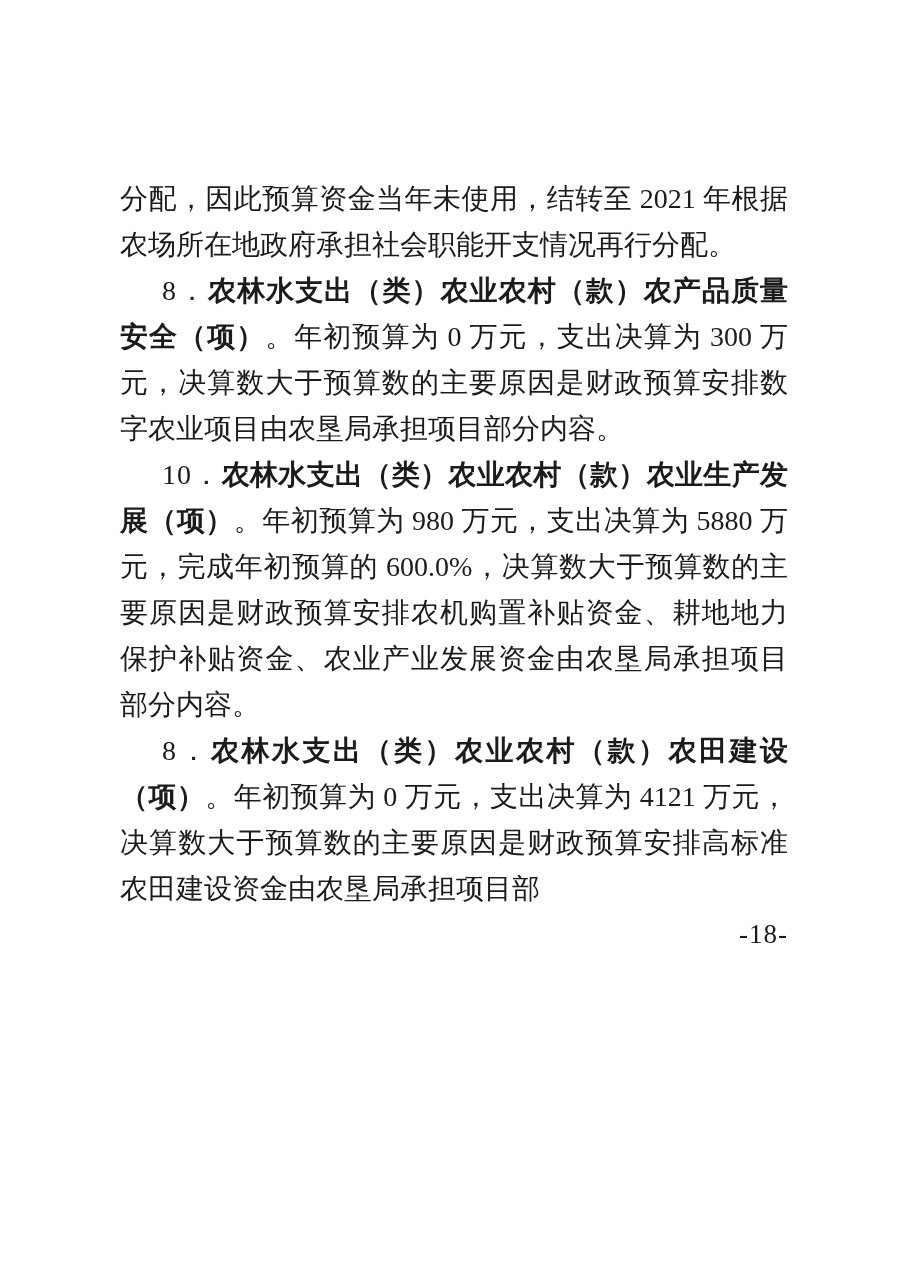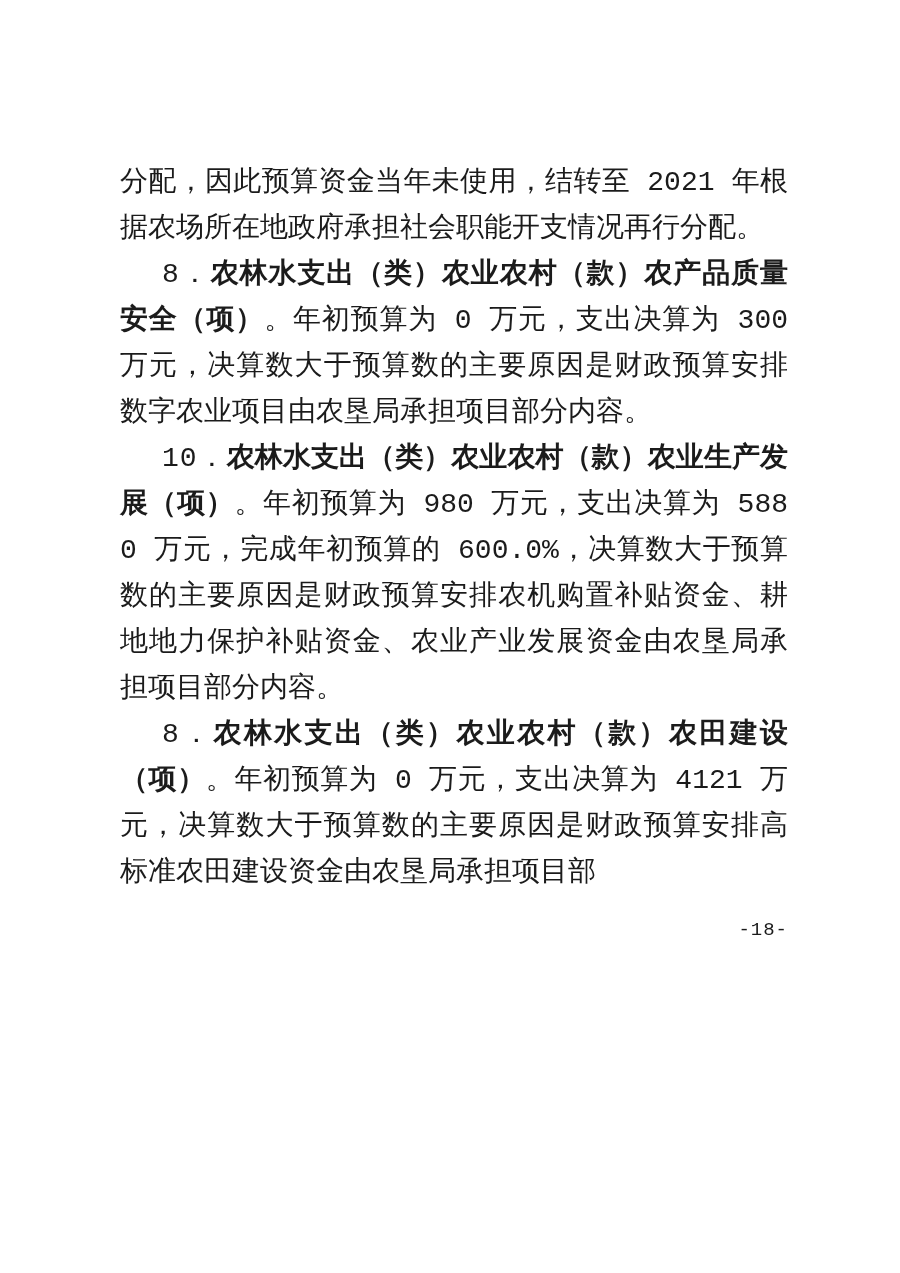--- a/index.html
+++ b/index.html
@@ -13,47 +13,46 @@
     height: 1273px;
     margin: 0 auto;
     background: #ffffff;
     overflow: hidden;
     font-family: "Liberation Serif", "DejaVu Serif", serif;
     color: #1b1b1b;
   }
   .content {
     position: absolute;
     left: 120px;
-    top: 160px;
+    top: 176px;
     width: 668px;
     font-size: 28px;
     line-height: 46px;
     text-align: justify;
     text-justify: inter-character;
     word-break: break-all;
-    font-family: Liberation Mono, monospace;
   }
   .para {
     margin: 0;
     padding: 0;
   }
   .para.indent {
     text-indent: 42px;
   }
   .item-num {
     font-weight: 400;
     letter-spacing: 1px;
   }
   .item-heading {
     font-weight: 700;
   }
   .page-number {
-    margin-top: 18px;
+    margin-top: 6px;
     text-align: right;
-    font-size: 19px;
+    font-size: 27px;
     line-height: 32px;
     letter-spacing: 1px;
   }
 </style>
 </head>
 <body>
 
 <div class="page">
   <div class="content">
 

